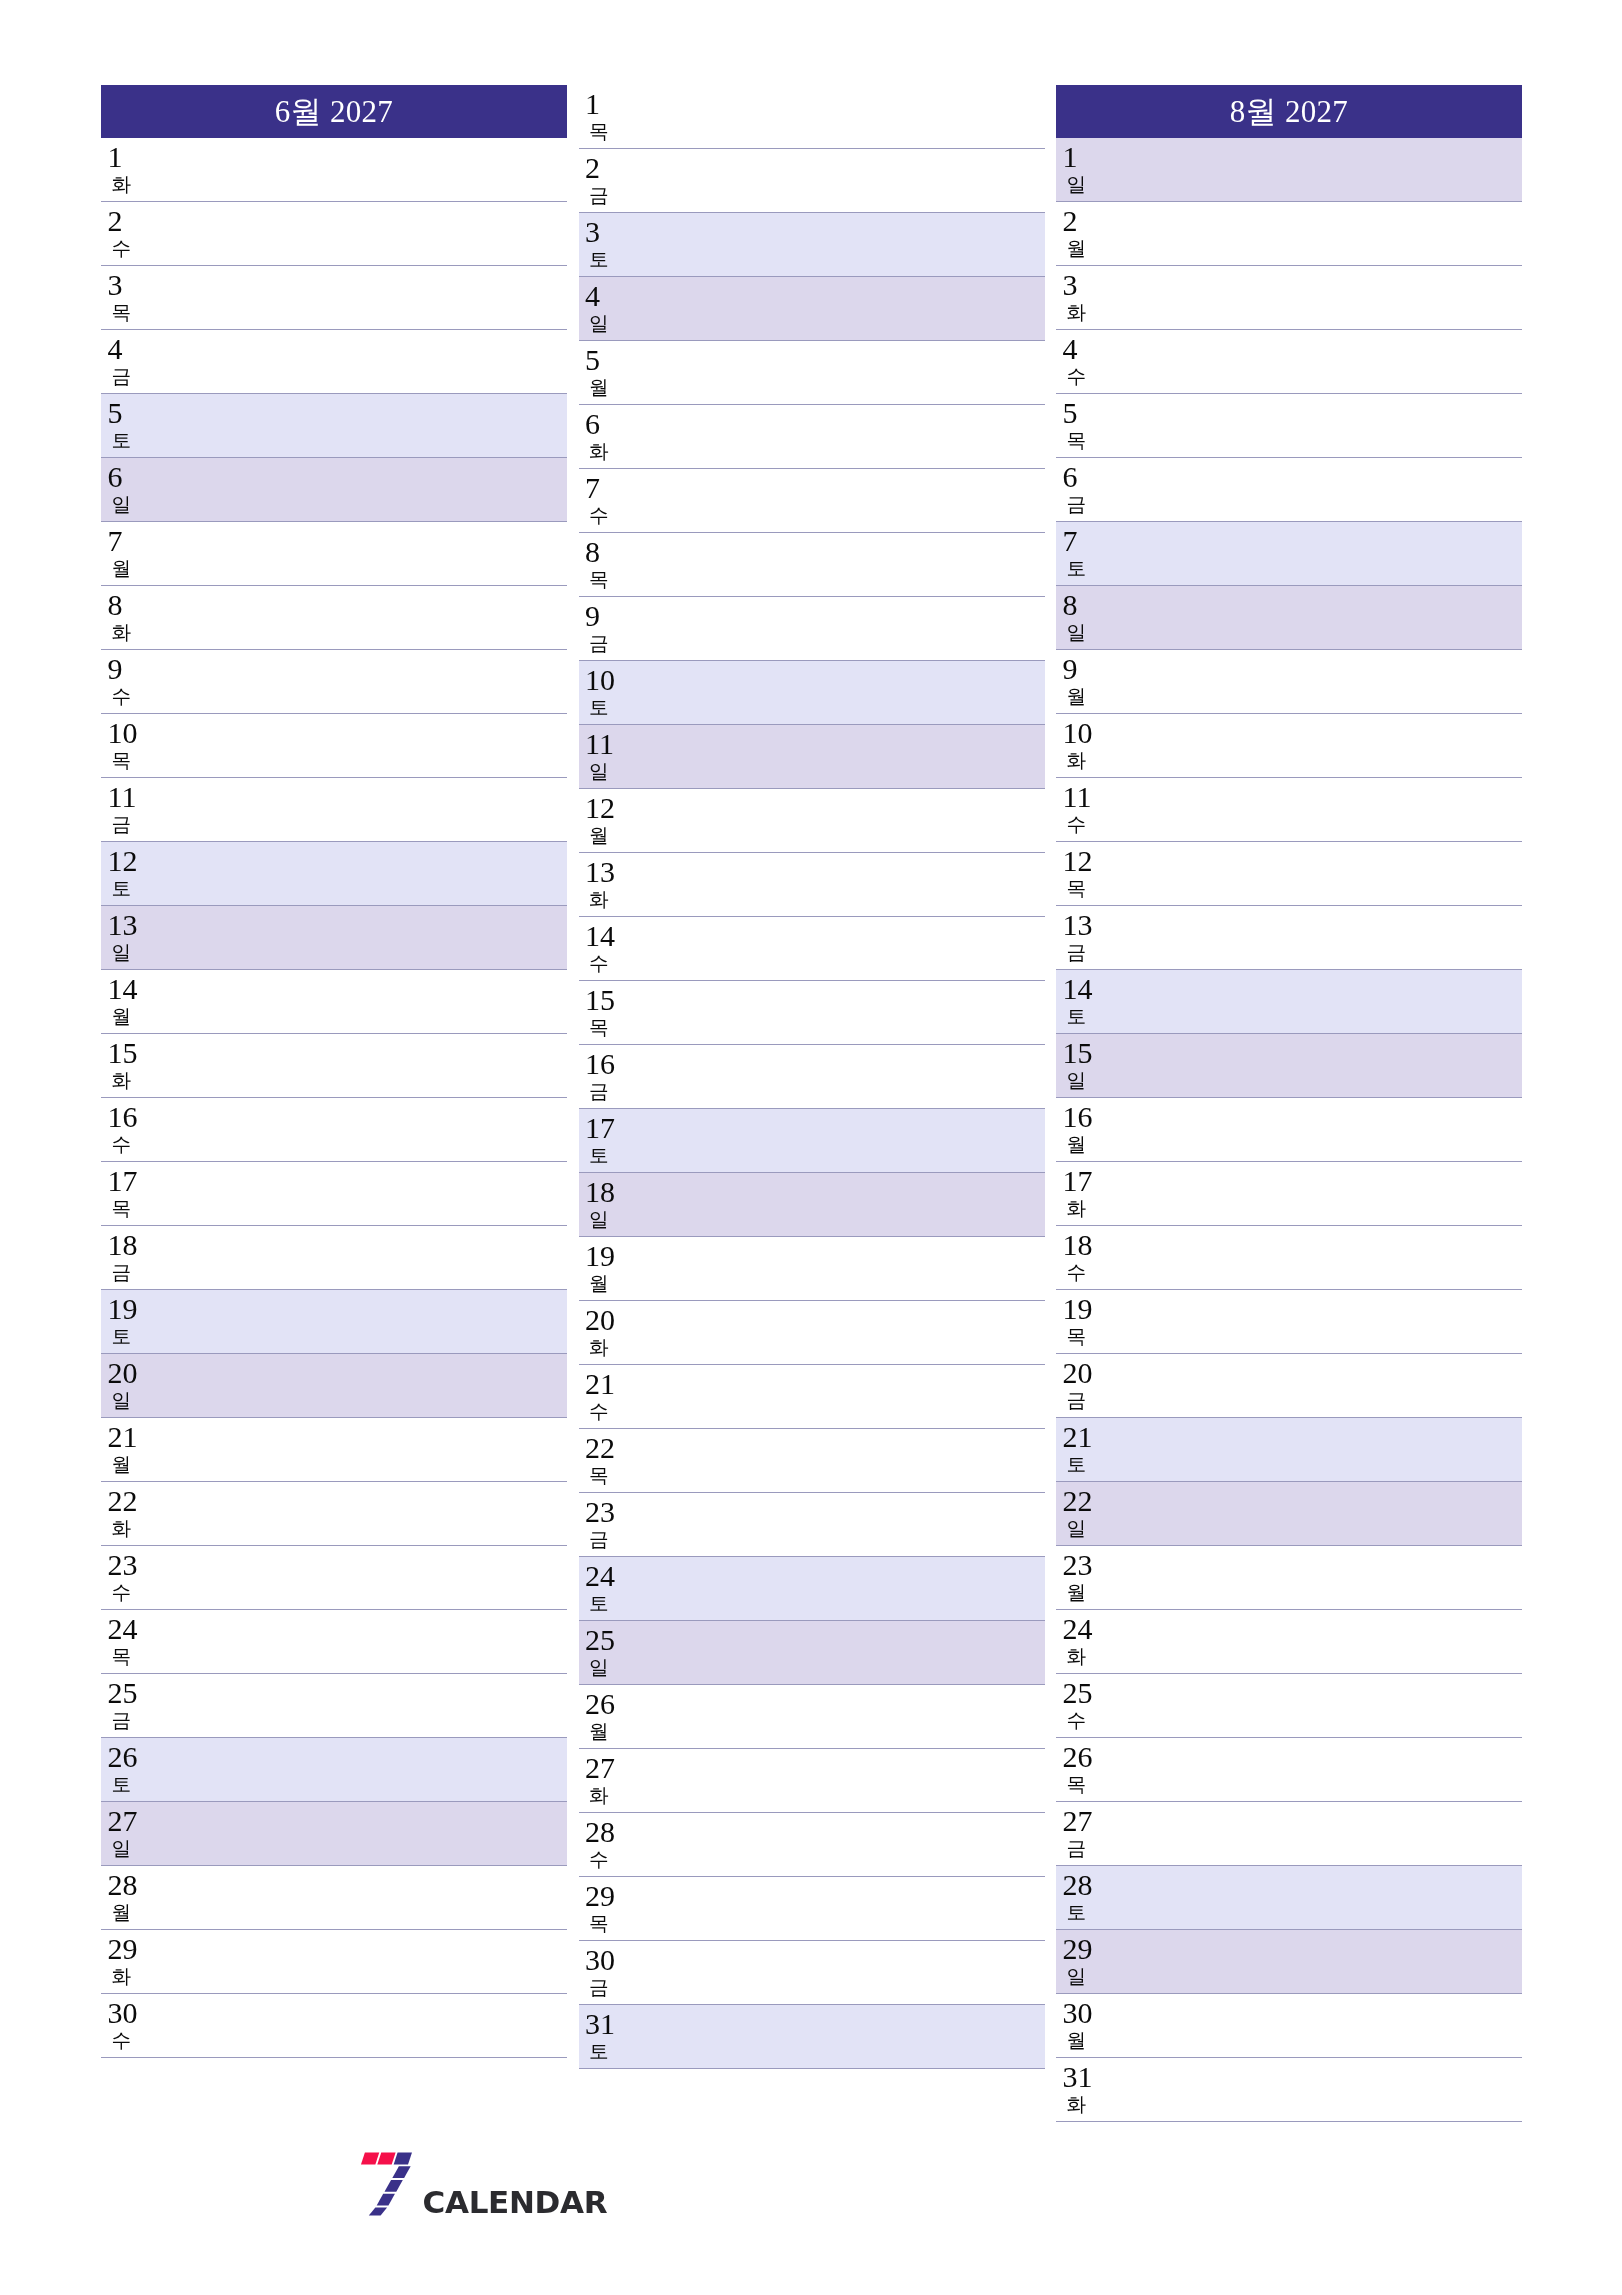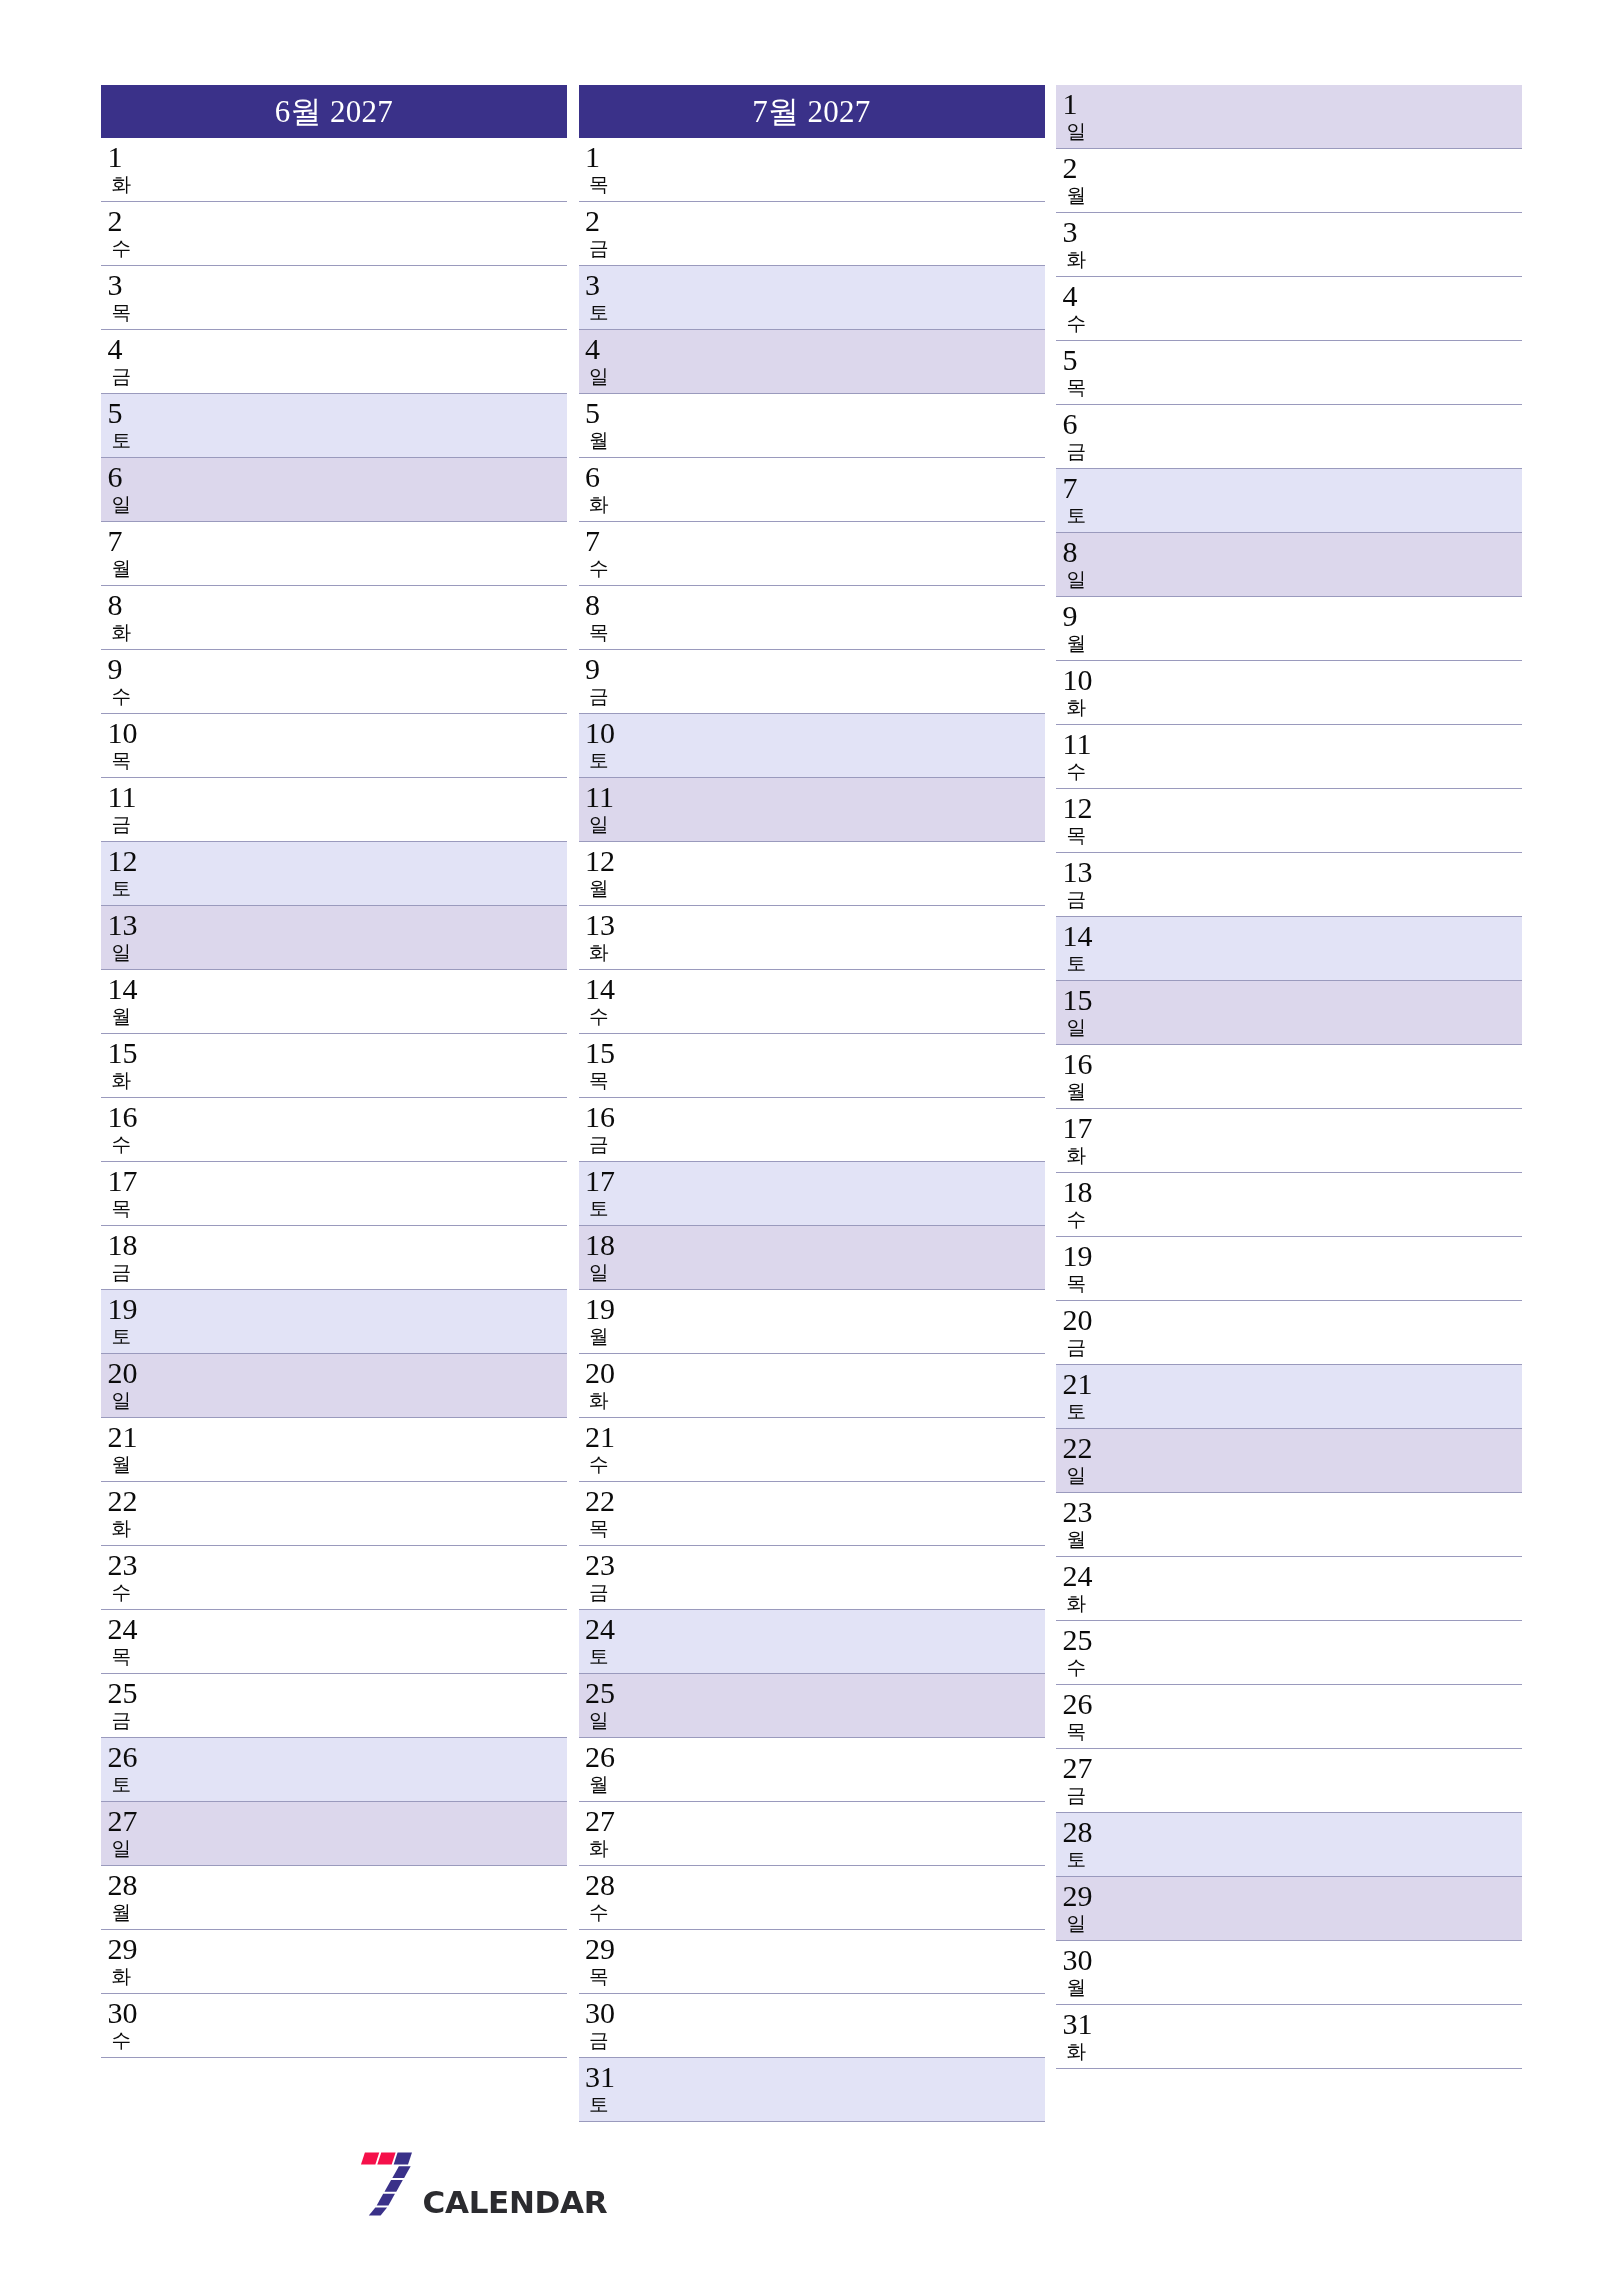--- a/index.html
+++ b/index.html
@@ -260,23 +260,20 @@
             <span class="day-num">29</span>
             <span class="day-dow">화</span>
           </div>
           <div class="day-row">
             <span class="day-num">30</span>
             <span class="day-dow">수</span>
           </div>
         </div>
       </div>
       <div class="month-column">
-        <div class="month-header">
-          <span class="month-title">7월 2027</span>
-        </div>
         <div class="day-list">
           <div class="day-row">
             <span class="day-num">1</span>
             <span class="day-dow">목</span>
           </div>
           <div class="day-row">
             <span class="day-num">2</span>
             <span class="day-dow">금</span>
           </div>
           <div class="day-row sat">
@@ -391,20 +388,23 @@
             <span class="day-num">30</span>
             <span class="day-dow">금</span>
           </div>
           <div class="day-row sat">
             <span class="day-num">31</span>
             <span class="day-dow">토</span>
           </div>
         </div>
       </div>
       <div class="month-column">
+        <div class="month-header">
+          <span class="month-title">8월 2027</span>
+        </div>
         <div class="day-list">
           <div class="day-row sun">
             <span class="day-num">1</span>
             <span class="day-dow">일</span>
           </div>
           <div class="day-row">
             <span class="day-num">2</span>
             <span class="day-dow">월</span>
           </div>
           <div class="day-row">

